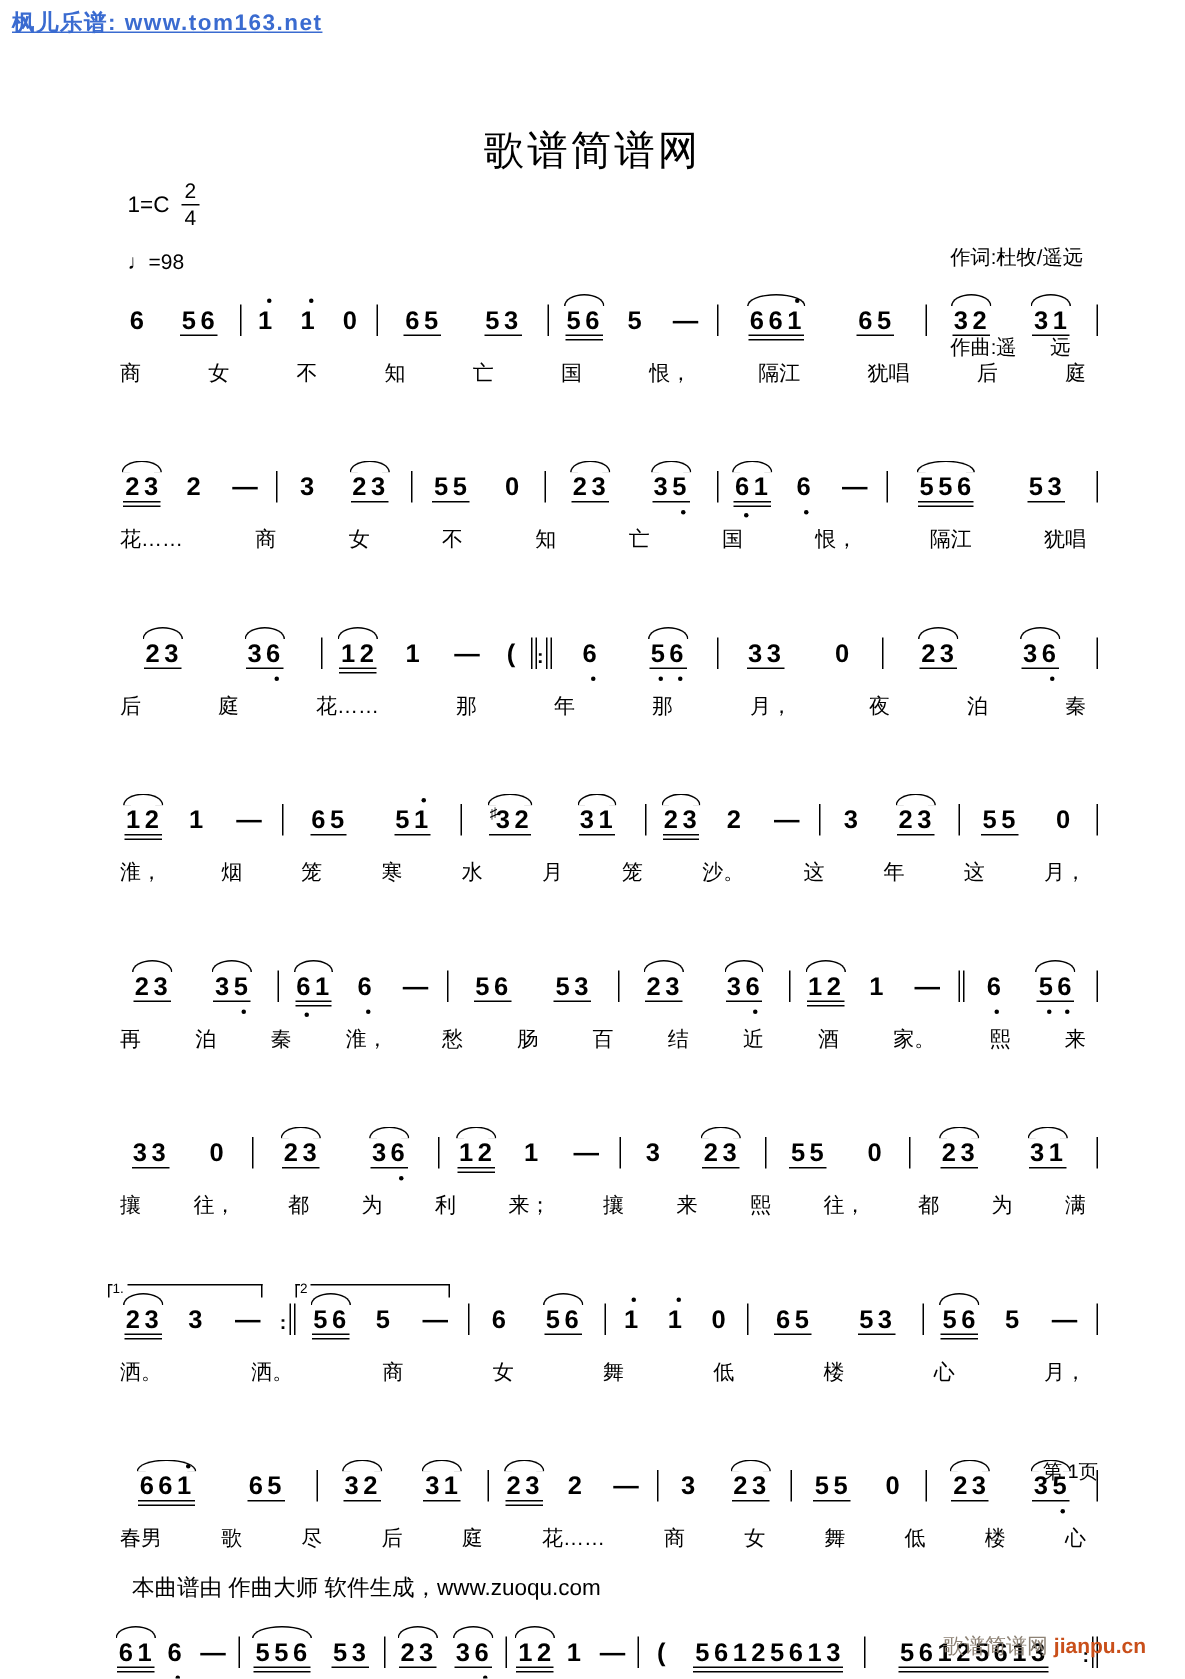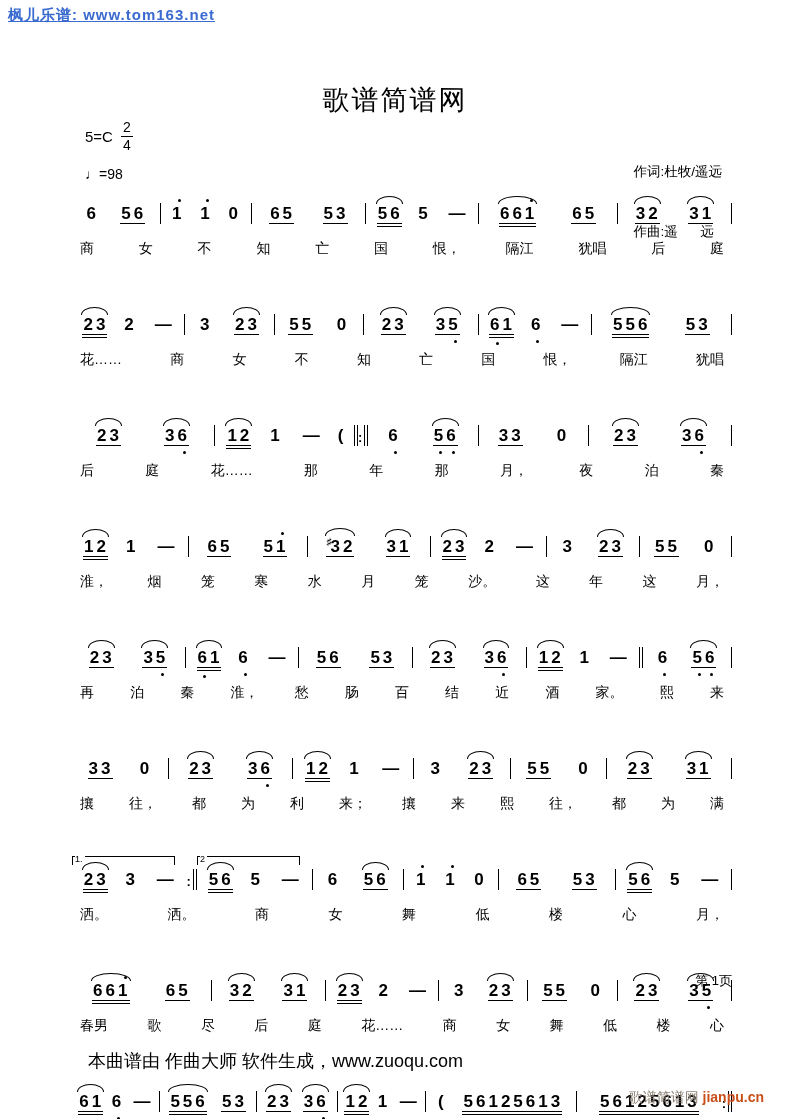--- a/index.html
+++ b/index.html
@@ -51,40 +51,40 @@
   .sym{font-size:17px;font-weight:bold;line-height:1;padding-bottom:5px;}
   .barwrap{display:inline-flex;align-items:flex-end;gap:2px;align-self:flex-end;margin-bottom:3px;}
   .bl{width:1px;height:21px;background:#000;display:inline-block;}
   .rdots{font-size:13px;font-weight:bold;line-height:1;align-self:center;margin-top:4px;}
   .volta{position:absolute;top:-15px;left:0;width:88%;height:8px;
        border-top:1px solid #000;border-left:1px solid #000;border-right:1px solid #000;}
   .volta span{position:absolute;top:-3px;left:2px;font-size:9px;font-weight:normal;background:#fff;padding-right:2px;}
   .lyrics-row{display:flex;justify-content:space-between;margin-top:13px;padding:0 8px;font-size:14px;}
   
   .page-num{position:absolute;top:972px;left:72px;width:660px;text-align:right;font-size:13px;}
-  .generator{position:absolute;top:1049px;left:88px;font-size:18px;}
+  .generator{position:absolute;top:1049px;left:88px;font-size:15px;}
   .site-credit{position:absolute;top:1089px;right:26px;font-size:14px;}
   .site-credit .gname{color:var(--site-gray,#8d8275);}
   .site-credit .gurl{color:var(--url-orange,#c94f1a);font-weight:bold;}
 </style>
 </head>
 <body style="--header-blue: #3a6bd0; --site-gray: #8d8275; --url-orange: #c94f1a;">
 
 <div class="site-header">枫儿乐谱: www.tom163.net</div>
 
 <div class="song-title">歌谱简谱网</div>
 
 <div class="credits">
   <div>作词:杜牧/遥远</div>
   <div>作曲:遥      远</div>
 </div>
 
 <div class="keybox">
   <div class="keyrow">
-    <span>5=C</span>
+    <span>1=C</span>
     <span class="frac">
       <span>2</span>
       <span class="fl"></span>
       <span>4</span>
     </span>
   </div>
   <div class="temporow">
     <span>♩</span><span>=98</span>
   </div>
 </div>

